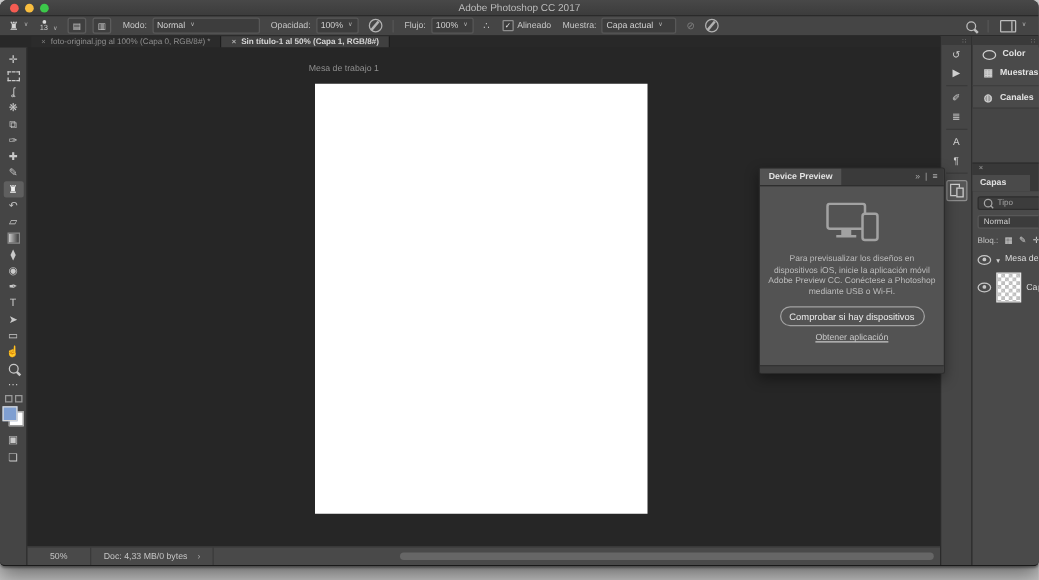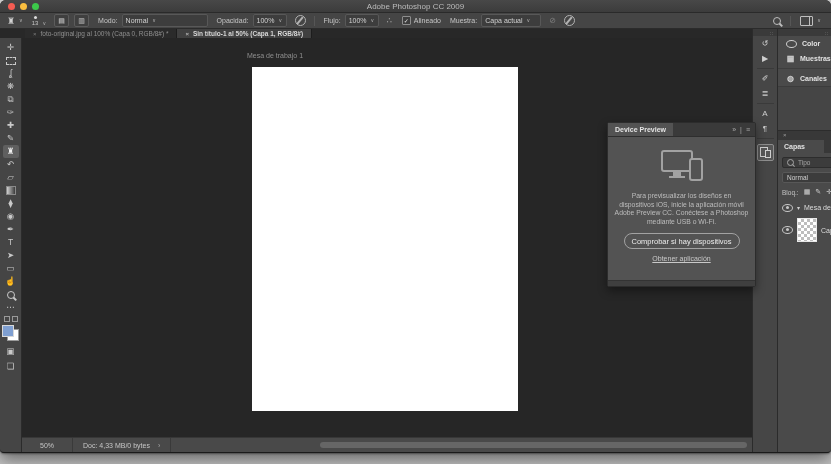--- a/index.html
+++ b/index.html
@@ -72,21 +72,21 @@
   .swatches{position:relative;width:17px;height:16px;margin-top:3px}
   .swap{display:flex;gap:2px;margin-top:2px}
   .swap i{display:block;width:4px;height:4px;border:1px solid #9a9a9a}
   .fg{position:absolute;left:0;top:0;width:10px;height:10px;border:1px solid #d8d8d8;z-index:2}
   .bg{position:absolute;right:0;bottom:0;width:10px;height:10px;border:1px solid #9a9a9a;background:#fff}
   
   .canvas{position:absolute;left:22px;top:38px;width:730px;height:399px;background:#262626}
   .ab-label{position:absolute;left:225px;top:14px;font-size:7px;color:#8f8f8f}
   .artboard{position:absolute;left:230px;top:29px;width:266px;height:344px;background:#fff}
   
-  .dp{position:absolute;left:607px;top:122px;width:147px;height:163px;background:#535353;
+  .dp{position:absolute;left:607px;top:134px;width:147px;height:163px;background:#535353;
     border:1px solid #2c2c2c;border-radius:2px;box-shadow:0 4px 10px rgba(0,0,0,.4);z-index:5}
   .dp-head{height:13px;background:#3a3a3a;display:flex;align-items:stretch;border-bottom:1px solid #2e2e2e}
   .dp-tab{background:#535353;display:flex;align-items:center;padding:0 7px;font-size:7px;font-weight:bold;color:#e4e4e4}
   .dp-headicons{margin-left:auto;display:flex;align-items:center;gap:4px;padding-right:5px;font-size:7px;color:#a8a8a8}
   .dp-body{display:flex;flex-direction:column;align-items:center}
   .dp-devices{margin-top:13px;position:relative;width:46px;height:32px}
   .dp-text{margin-top:10px;width:136px;text-align:center;font-size:6.8px;line-height:8.5px;color:#bdbdbd}
   .dp-btn{margin-top:7px;width:114px;height:14px;border:1px solid #a2a2a2;border-radius:8px;
     display:flex;align-items:center;justify-content:center;font-size:7.5px;color:#ececec;background:transparent}
   .dp-link{margin-top:6px;font-size:7px;color:#c9c9c9;text-decoration:underline}
@@ -151,21 +151,21 @@
 <body>
 
 <div class="window">
 
   <div class="titlebar">
     <div class="lights">
       <span class="light" style="background:#f45c52"></span>
       <span class="light" style="background:#f9be3f"></span>
       <span class="light" style="background:#3cc84a"></span>
     </div>
-    <span class="title">Adobe Photoshop CC 2009</span>
+    <span class="title">Adobe Photoshop CC 2017</span>
   </div>
 
   <div class="optionsbar">
     <span class="toolpreset">
       <span class="g">♜</span>
       <span class="caret">∨</span>
     </span>
     <span class="brushchip">
       <span class="col">
         <span class="dot"></span>

